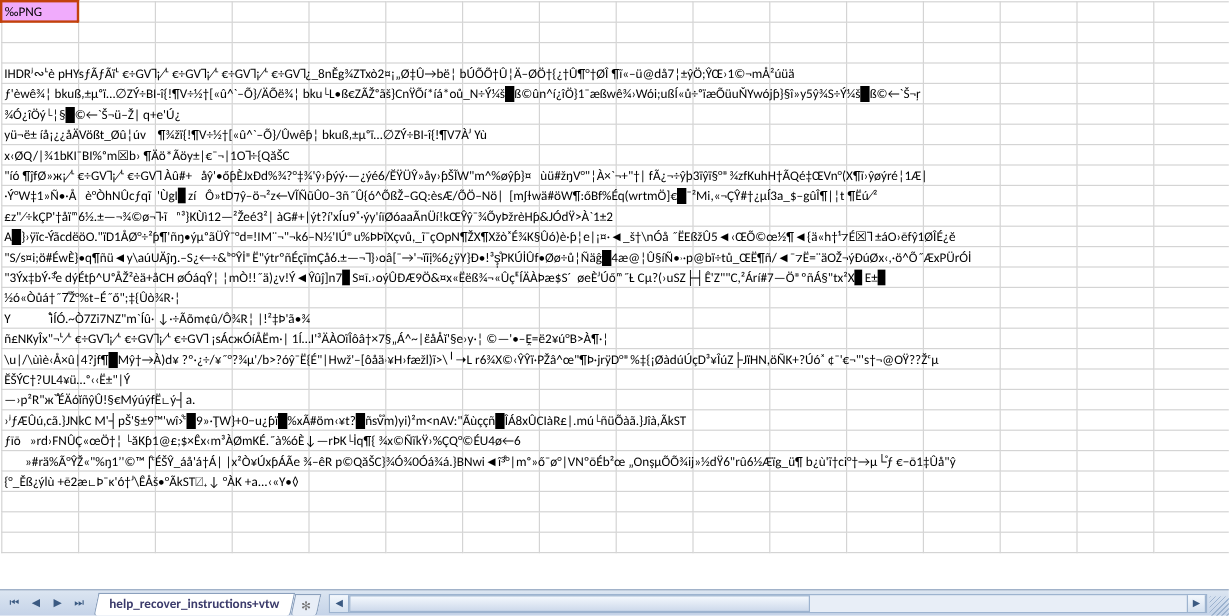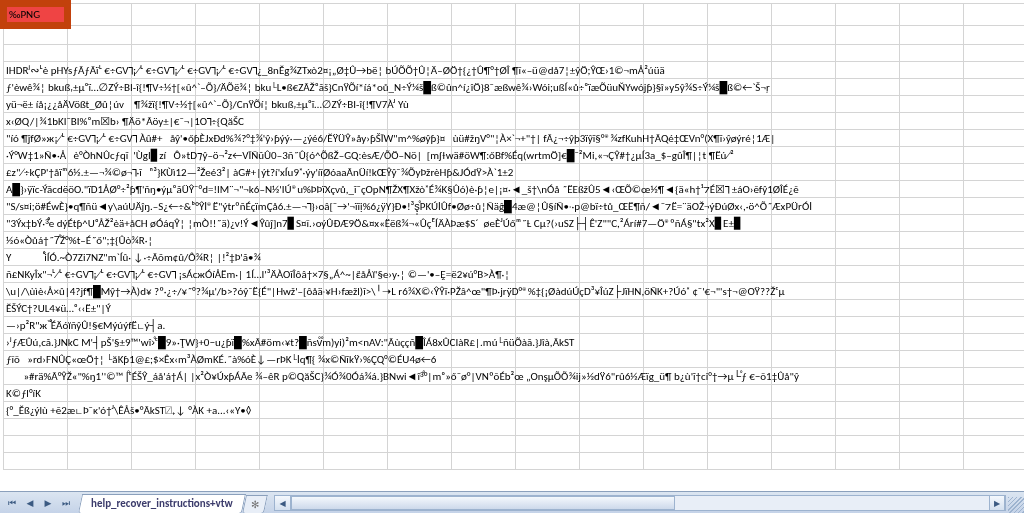--- a/index.html
+++ b/index.html
@@ -12,22 +12,22 @@
     border:1px solid #d4d4d4;
     height:17px;
     padding:0 2px;
     white-space:nowrap;
     overflow:visible;
     vertical-align:bottom;
     font-size:11px;
     line-height:15px;
   }
   table.grid tr:first-child td:first-child {
-    border:7px solid #c2410c;  
-    background:#ef4444;
+    border:2px solid #c2410c;  
+    background:#f0abfc;
   }
   
   col { width:64px; }
 
   
   table.grid td > span { position:relative; white-space:pre; }
 
   
   .tab-bar {
     position:absolute; bottom:0; left:0; right:0; height:22px;
@@ -168,39 +168,57 @@
           <td></td>
           <td></td>
           <td></td>
           <td></td>
           <td></td>
           <td></td>
           <td></td>
           <td></td>
         </tr>
         <tr>
-          <td><span>ƒ'èwê¾¦ bkuß͵±µᵒï…∅ZÝ÷BI-î{!¶V÷½†[«û^`–Õ}/ÄÕë¾¦ bku└L•ß€ZÃŽᵒãš}CnŸÕí*íá*oů_N÷Ý¼š█ß©ûn^í¿îÖ}8¯æßwê¾›Wói;ußÍ«ů÷ᵒïæÕüuŇYwójƥ}§î»y5ŷ¾S÷Ý¼š█ß©←`Š¬ŗ</span></td>
-          <td></td>
-          <td></td>
-          <td></td>
-          <td></td>
-          <td></td>
-          <td></td>
-          <td></td>
-          <td></td>
-          <td></td>
-          <td></td>
-          <td></td>
-          <td></td>
-          <td></td>
-          <td></td>
-          <td></td>
-        </tr>
-        <tr>
-          <td><span>yü¬ë± íå¡¿¿åÄVößt_Øû¦úv    ¶¾žï{!¶V÷½†[«û^`–Õ}/CnŸÕí¦ bkuß͵±µᵒï…∅ZÝ÷BI-î{!¶V7Àᴶ Yù</span></td>
+          <td><span>ƒ'èwê¾¦ bkuß͵±µᵒï…∅ZÝ÷BI-î{!¶V÷½†[«û^`–Õ}/ÄÕë¾¦ bku└L•ß€ZÃŽᵒãš}CnŸÕí*íá*oů_N÷Ý¼š█ß©ûn^í¿îÖ}1¯æßwê¾›Wói;ußÍ«ů÷ᵒïæÕüuŇYwójƥ}§î»y5ŷ¾S÷Ý¼š█ß©←`Š¬ŗ</span></td>
+          <td></td>
+          <td></td>
+          <td></td>
+          <td></td>
+          <td></td>
+          <td></td>
+          <td></td>
+          <td></td>
+          <td></td>
+          <td></td>
+          <td></td>
+          <td></td>
+          <td></td>
+          <td></td>
+          <td></td>
+        </tr>
+        <tr>
+          <td><span>¾Ó¿îÖý└¦§█©←`Š¬ü–Ž| q+e'Ú¿</span></td>
+          <td></td>
+          <td></td>
+          <td></td>
+          <td></td>
+          <td></td>
+          <td></td>
+          <td></td>
+          <td></td>
+          <td></td>
+          <td></td>
+          <td></td>
+          <td></td>
+          <td></td>
+          <td></td>
+          <td></td>
+        </tr>
+        <tr>
+          <td><span>yü¬ë± íå¡¿¿åÄVößt_Øû¦úv    ¶¾žï{!¶V÷½†[«û^`–Õ}/Ûwêƥ¦ bkuß͵±µᵒï…∅ZÝ÷BI-î{!¶V7Àᴶ Yù</span></td>
           <td></td>
           <td></td>
           <td></td>
           <td></td>
           <td></td>
           <td></td>
           <td></td>
           <td></td>
           <td></td>
           <td></td>
@@ -475,38 +493,20 @@
           <td></td>
           <td></td>
           <td></td>
           <td></td>
           <td></td>
           <td></td>
           <td></td>
         </tr>
         <tr>
           <td><span>       »#rä%Ã°ŶŽ«"%ŋ1’'©™ |̊ᶜÉŠŶ_áå'á†Á| |x²Ò¥ÚxƥÁÃe ¾–êR p©QăŠC}¾Ó¾0Óá¾á.}BNwi◄î³̊°|mᵒ»ő¯ø°|VNºōÉb²œ „OnşμÕÕ¾ĳ»½dŸ6"rû6½Æïg_ü¶ b¿ù'ĩ†ci°†→μ└̊ƒ €−ō1‡Ûå"ŷ</span></td>
-          <td></td>
-          <td></td>
-          <td></td>
-          <td></td>
-          <td></td>
-          <td></td>
-          <td></td>
-          <td></td>
-          <td></td>
-          <td></td>
-          <td></td>
-          <td></td>
-          <td></td>
-          <td></td>
-          <td></td>
-        </tr>
-        <tr>
-          <td><span>K©ƒl°íK</span></td>
           <td></td>
           <td></td>
           <td></td>
           <td></td>
           <td></td>
           <td></td>
           <td></td>
           <td></td>
           <td></td>
           <td></td>

